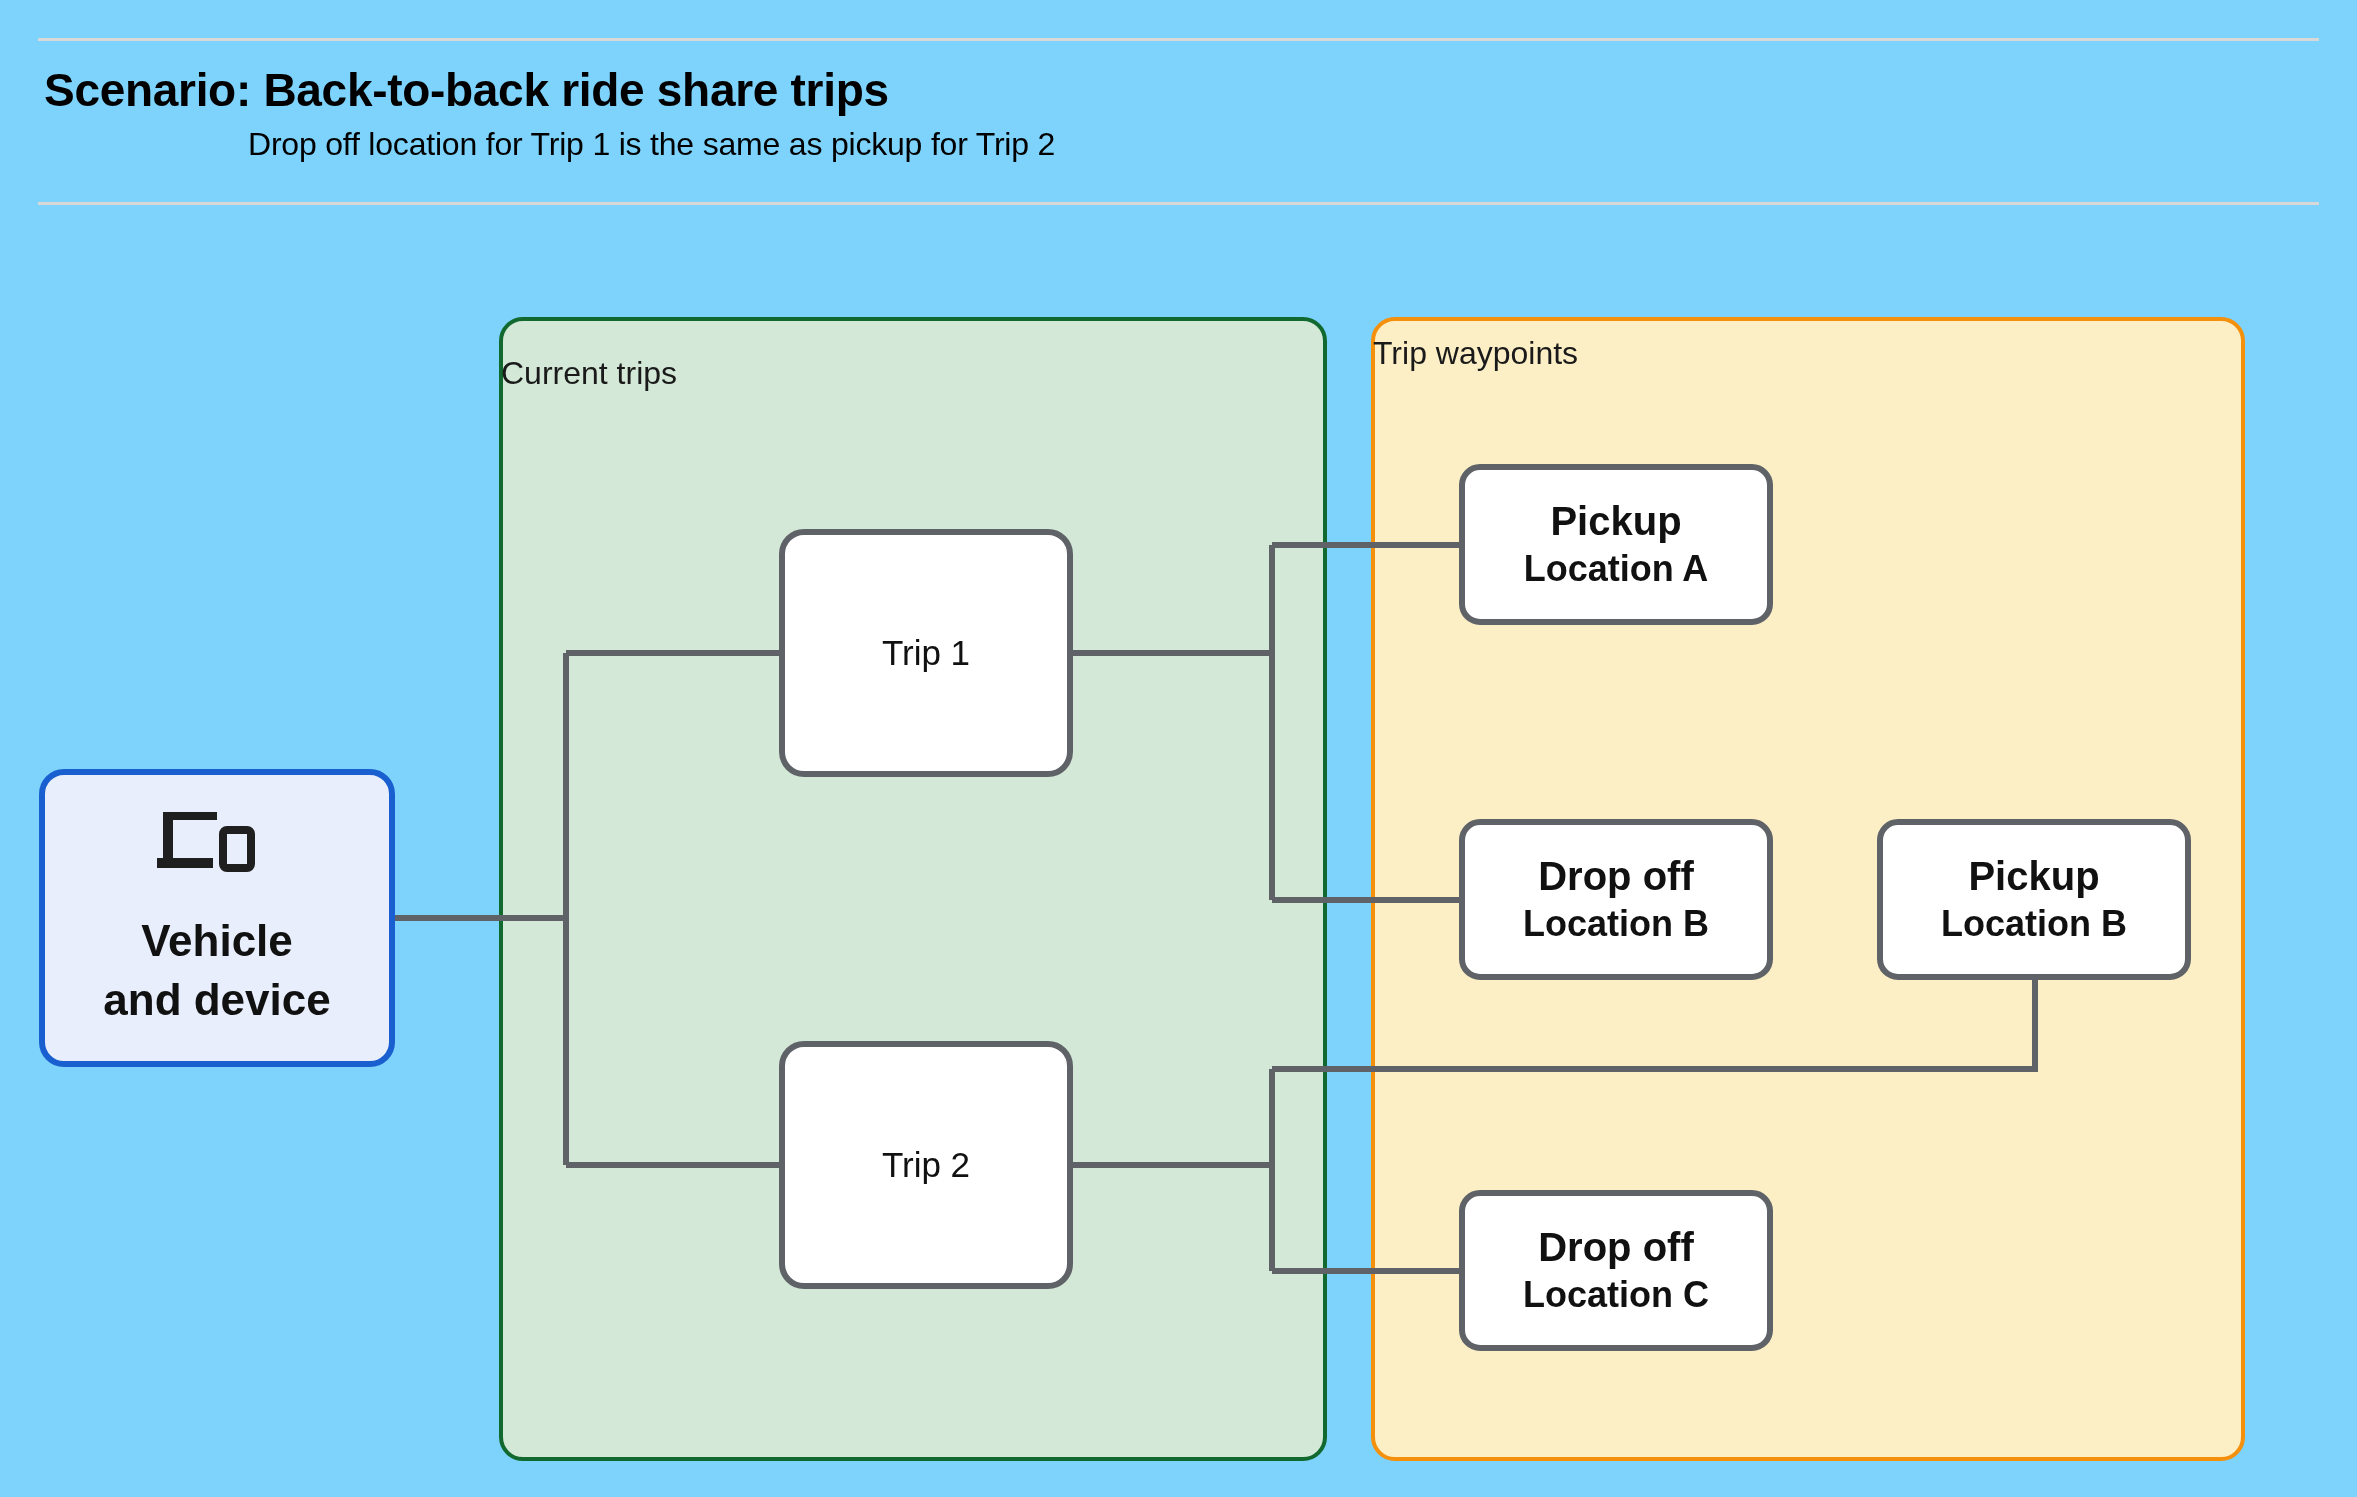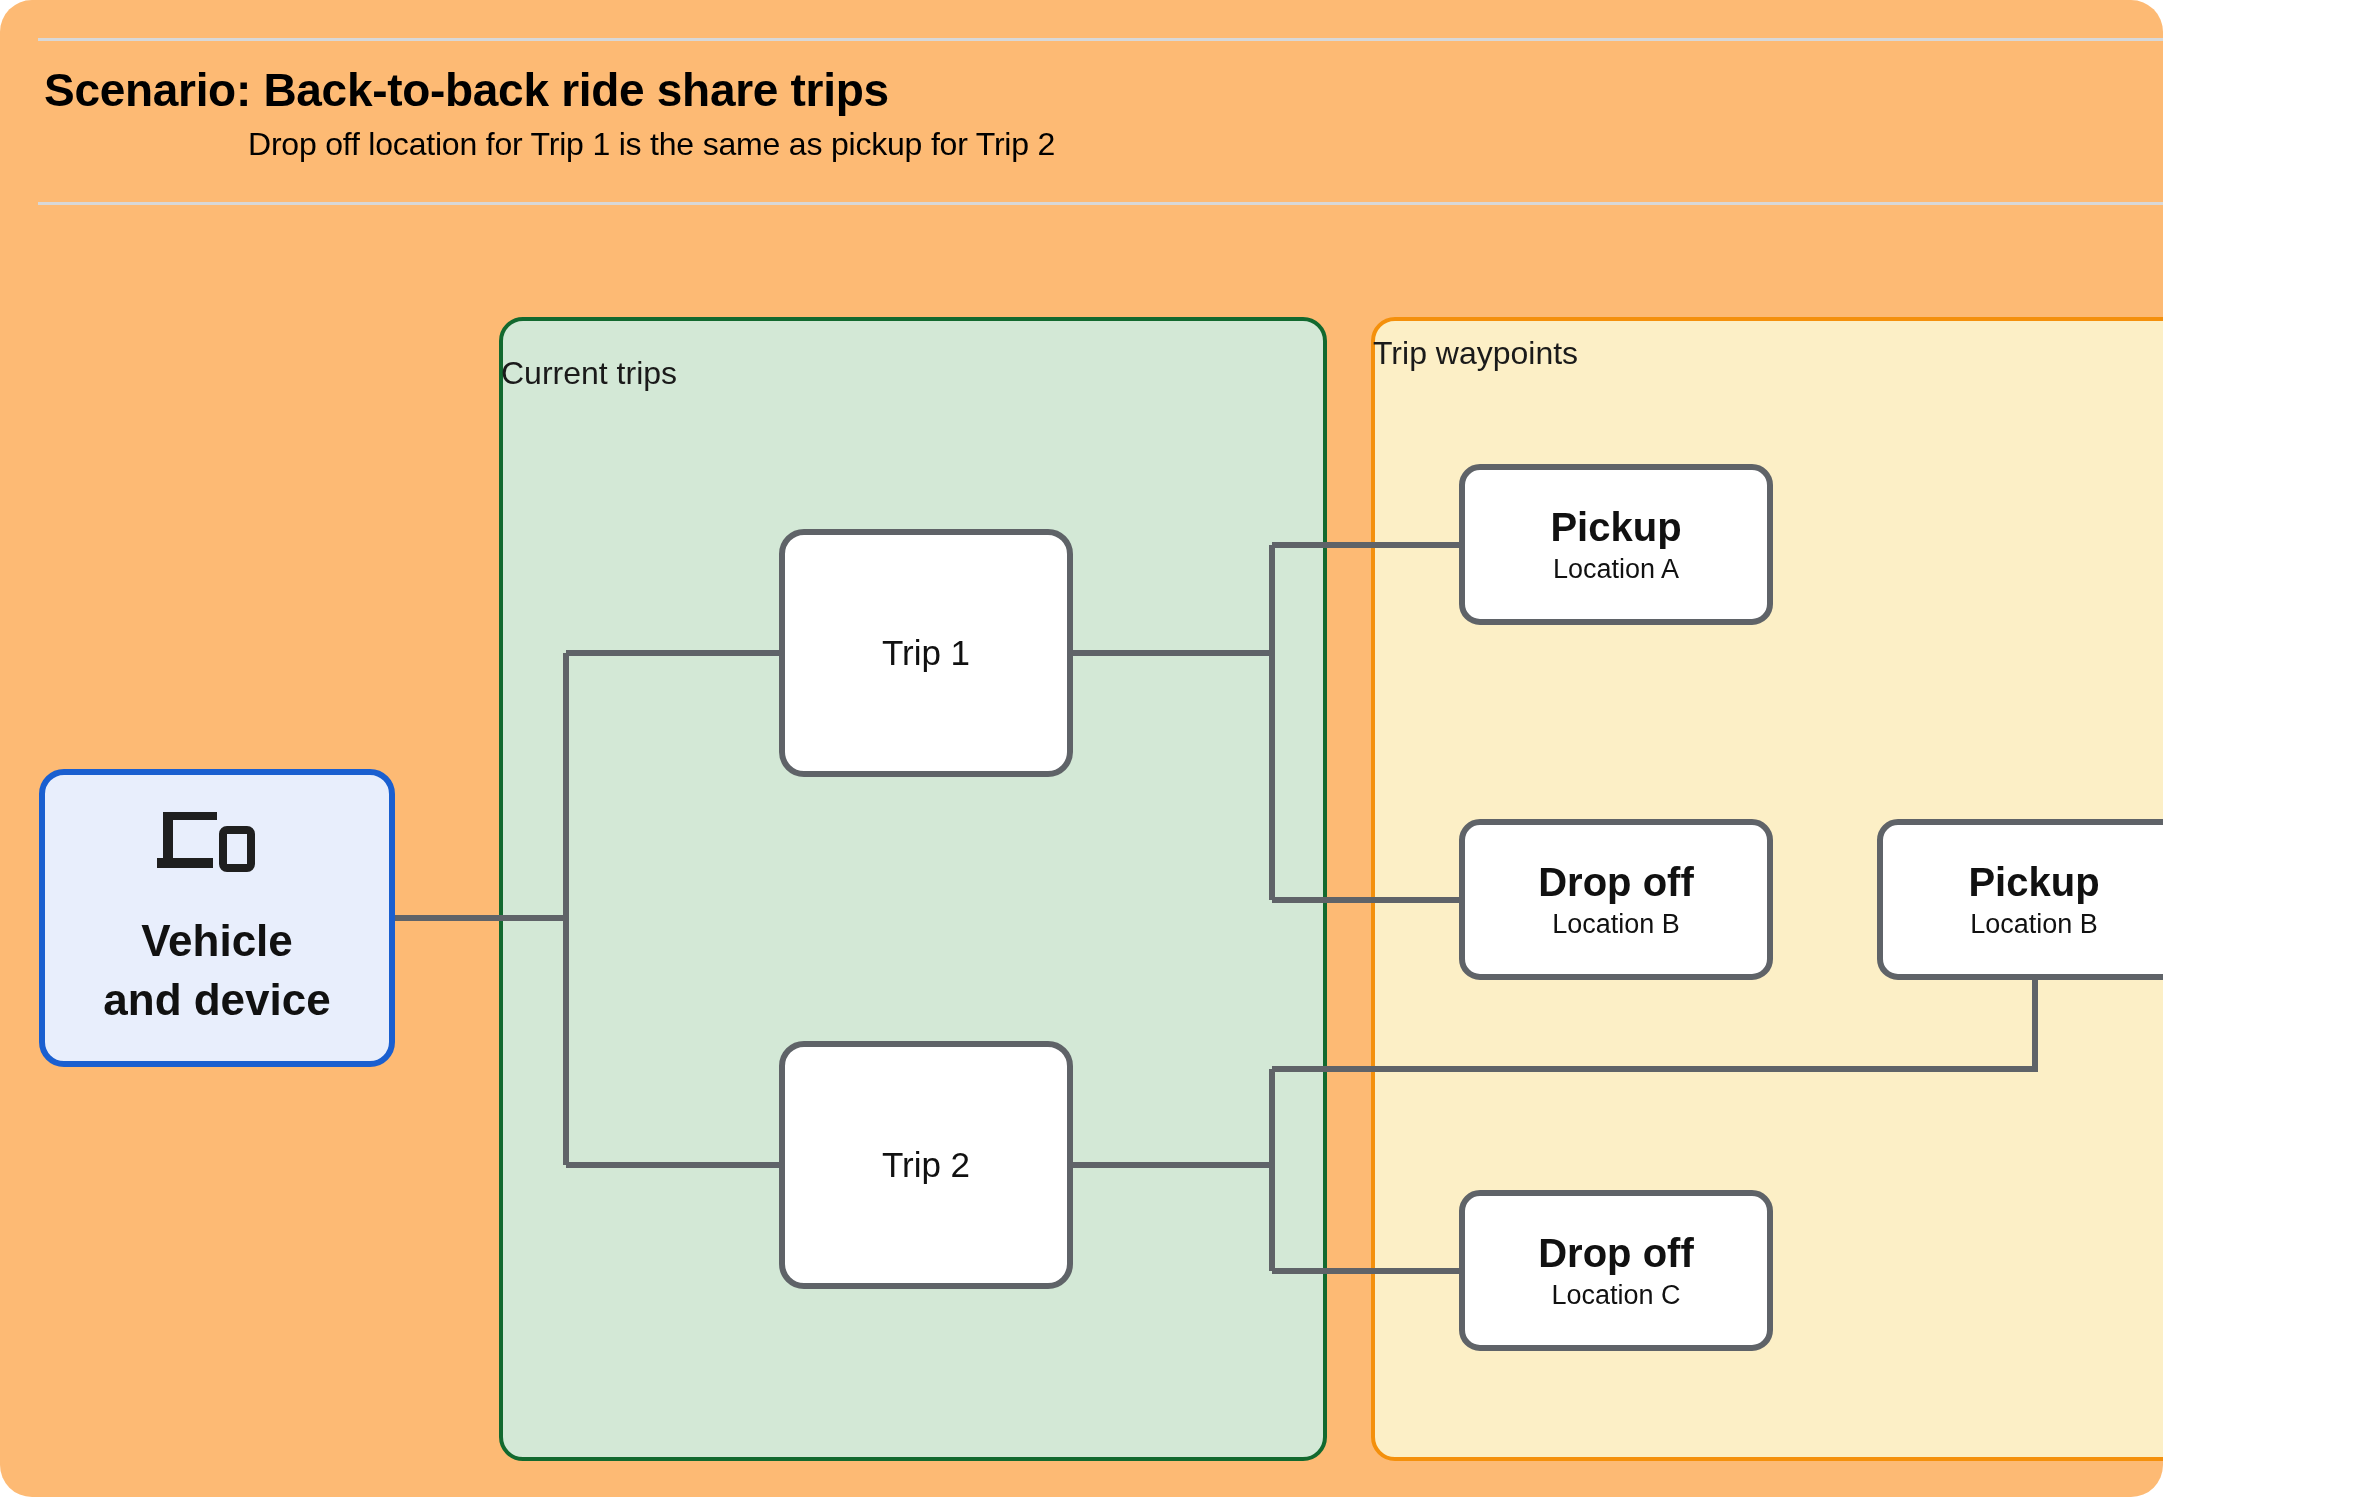--- a/index.html
+++ b/index.html
@@ -3,25 +3,24 @@
 <meta charset="utf-8">
 <style>
   * { box-sizing: border-box; }
   html, body {
     margin: 0; padding: 0;
     background: #ffffff;
     font-family: "Liberation Sans", sans-serif;
   }
   #page {
     position: relative;
-    width: 2163px;
+    width: 2357px;
     height: 1497px;
-    background: #fdba74;
+    background: #7dd3fc;
     overflow: hidden;
-    border-radius: 32px;
   }
 
   
   .rule {
     position: absolute;
     left: 38px;
     width: 2281px;
     height: 3px;
     background: #d8d8d8;
   }
@@ -69,21 +68,21 @@
   }
   .grp-title {
     position: absolute;
     width: 100%;
     text-align: left;
     font-size: 32px;
     color: #1a1a1a;
   }
   .trip-text { font-size: 35px; font-weight: normal; color: #111111; }
   .wp-title  { font-size: 40px; font-weight: bold; color: #111111; line-height: 1.25; }
-  .wp-sub    { font-size: 27px; font-weight: normal; color: #111111; line-height: 1.3; }
+  .wp-sub    { font-size: 36px; font-weight: bold; color: #111111; line-height: 1.3; }
   .veh-text  { font-size: 44px; font-weight: bold; color: #111111; line-height: 1.35; }
 
   
   #device-icon {
     position: absolute;
     left: 155px;
     top: 810px;
     width: 100px;
     height: 70px;
   }

